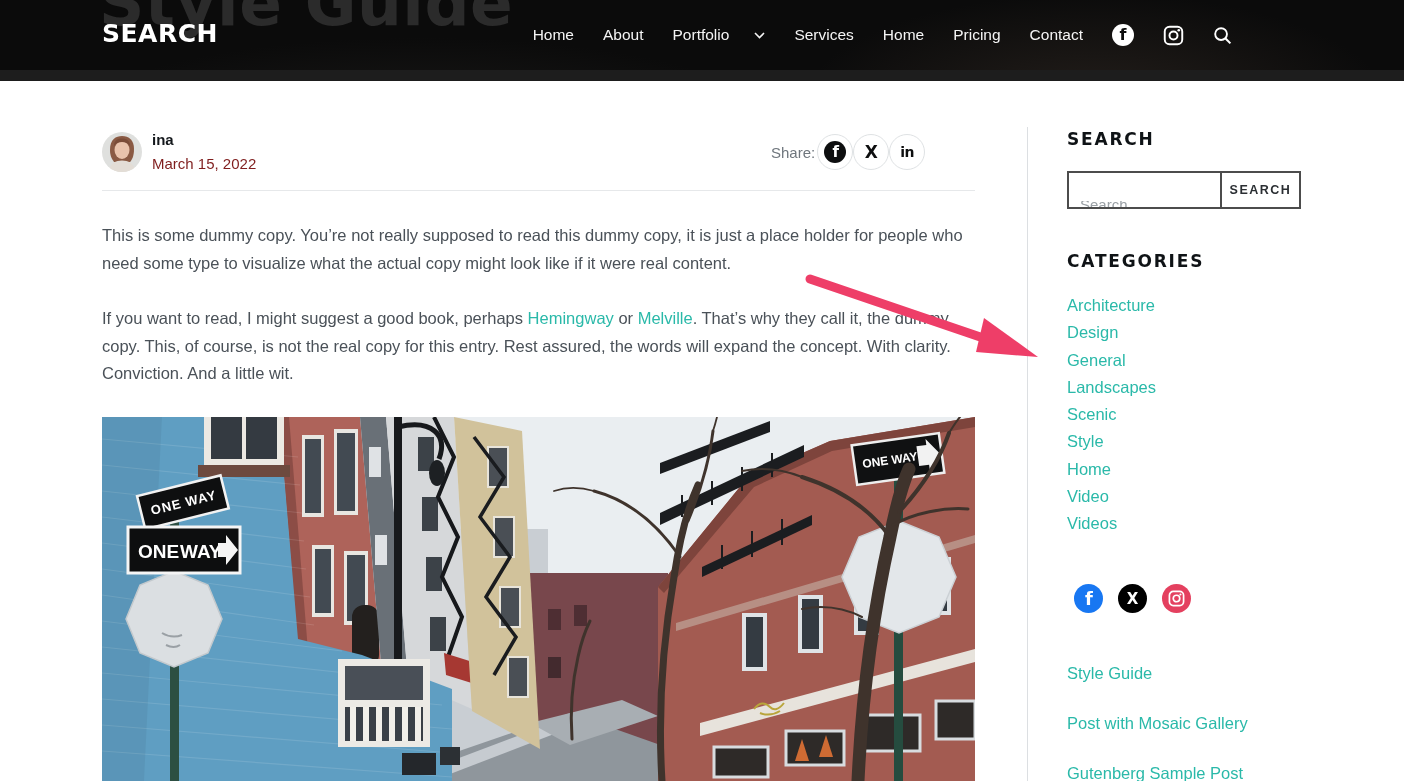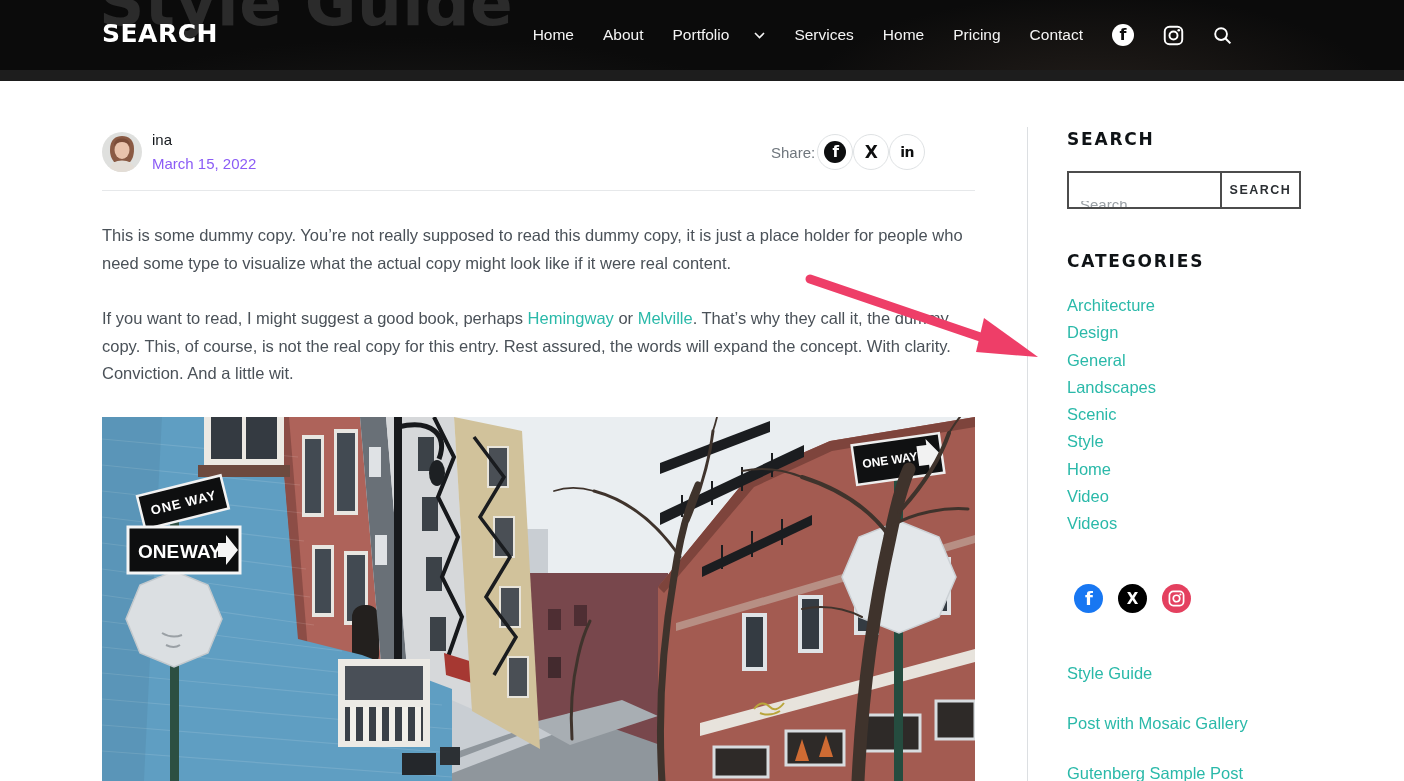--- a/index.html
+++ b/index.html
@@ -42,22 +42,22 @@
   .hdr-fb {
     width:22px; height:22px; border-radius:50%; background:#fff; color:#0b0b0b;
     font-weight:800; font-size:16px; line-height:1; display:flex; align-items:center; justify-content:center;
     font-family:"DejaVu Sans", sans-serif;
   }
   .burger { display:flex; flex-direction:column; gap:5px; width:31px; }
   .burger span { height:2px; background:#fff; border-radius:1px; }
 
   
   .avatar { position:absolute; left:102px; top:132px; width:40px; height:40px; border-radius:50%; overflow:hidden; }
-  .author-name { position:absolute; left:152px; top:131px; font-size:15px; font-weight:400; color:#14181c; }
-  .post-date   { position:absolute; left:152px; top:155px; font-size:15px; color:#8b5cf6; }
+  .author-name { position:absolute; left:152px; top:131px; font-size:15px; font-weight:700; color:#14181c; }
+  .post-date   { position:absolute; left:152px; top:155px; font-size:15px; color:#7f1d1d; }
   .share-row { position:absolute; left:771px; top:134px; height:36px; display:flex; align-items:center; gap:0; }
   .share-label { font-size:15px; color:#6f767d; margin-right:2px; }
   .share-btn {
     width:36px; height:36px; border-radius:50%; border:1px solid #dfe2e4; background:#fff;
     display:flex; align-items:center; justify-content:center; cursor:pointer;
   }
   .glyph-fb-circle {
     width:22px; height:22px; border-radius:50%; background:#0d0e0f; color:#fff;
     display:flex; align-items:center; justify-content:center;
     font-family:"DejaVu Sans", sans-serif; font-weight:800; font-size:15px; padding-left:1px;

